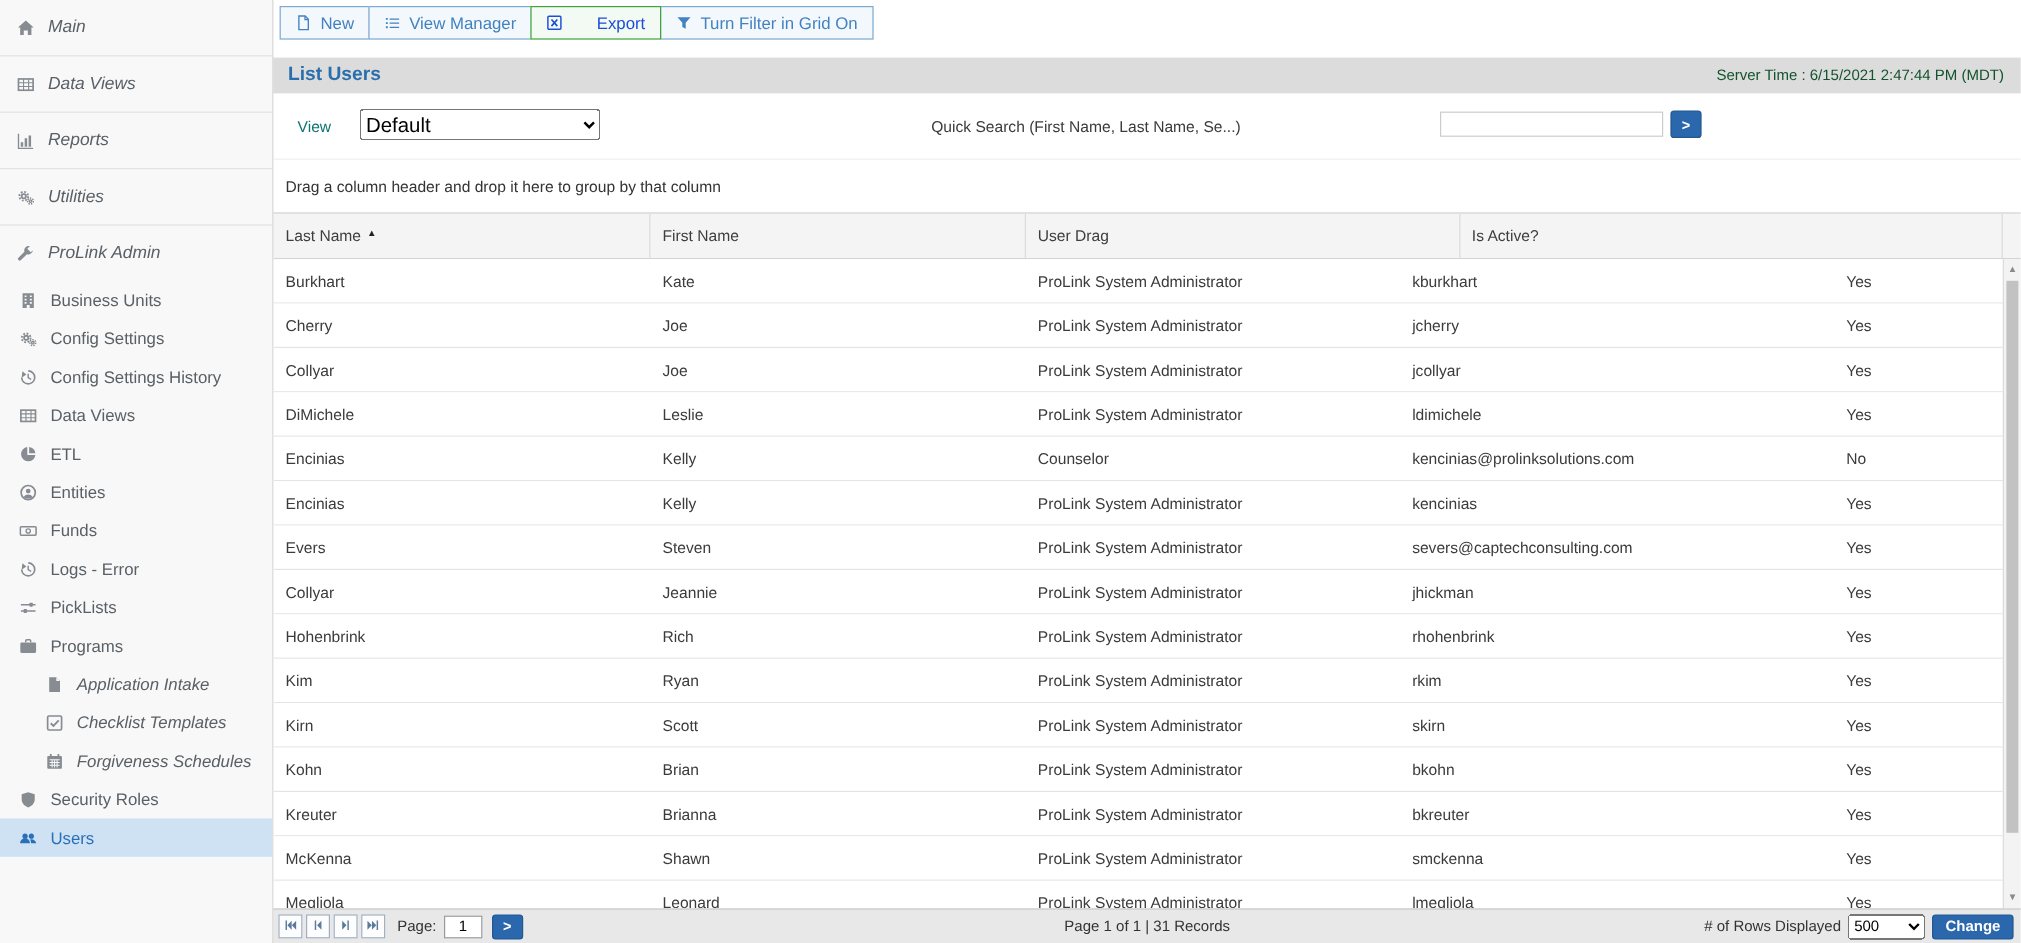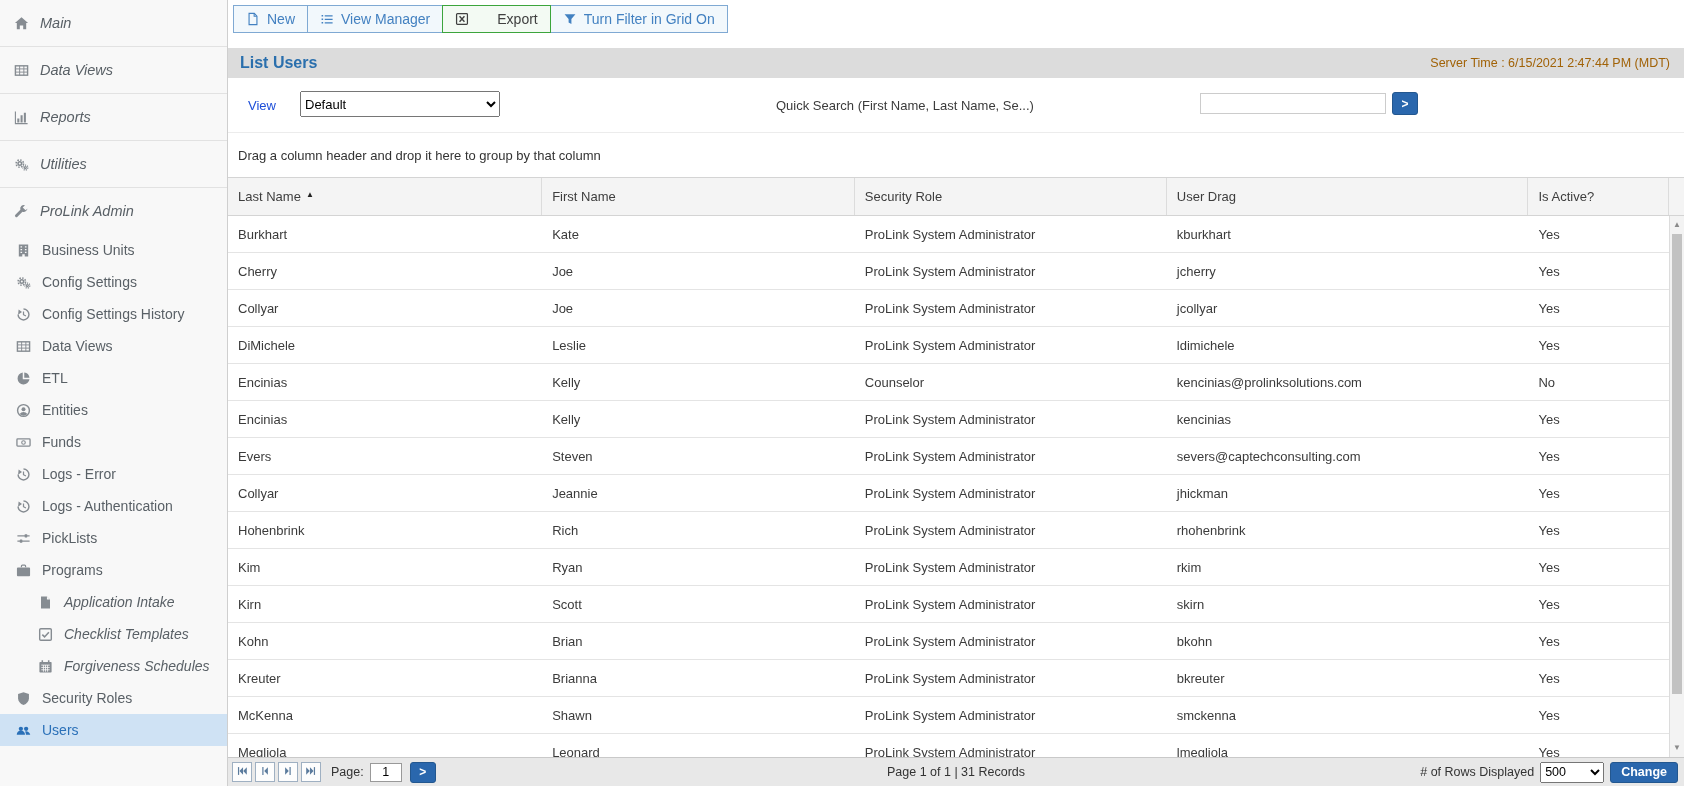--- a/index.html
+++ b/index.html
@@ -24,31 +24,31 @@
   .main { position:absolute; left:228px; top:0; right:0; height:100%; }
 
   .toolbar { height:48px; padding:5px 0 0 5px; box-sizing:border-box; background:#fff; }
   .tb-group { display:inline-flex; }
   .tb-btn { display:inline-flex; align-items:center; gap:7px; height:28px; padding:0 12px;
             border:1px solid #7fa9d3; background:#f2f8fc; color:#4381c1; font-size:14px;
             font-family:inherit; cursor:pointer; margin-left:-1px; box-sizing:border-box; }
   .tb-btn:first-child { margin-left:0; }
   .tb-btn .icon { display:flex; }
   .tb-btn svg { width:14px; height:14px; }
-  .tb-btn.green { border-color:#3ca53c; color:#404040; background:#f3faf3; position:relative; z-index:1;gap:28px; }
+  .tb-btn.green { border-color:#3ca53c; color:#1d4ed8; background:#f3faf3; position:relative; z-index:1;gap:28px; }
 
   .titlebar { height:30px; background:#dcdcdc; display:flex; align-items:center;
               justify-content:space-between; padding:0 14px 0 12px; }
   .title { color:#2a6fad; font-weight:700; font-size:16px; }
-  .server-time { color:#a16207; font-size:12.5px; }
+  .server-time { color:#14532d; font-size:12.5px; }
 
   .controls { position:relative; height:54px; background:#fff; }
-  .ctl-label { position:absolute; left:20px; top:20px; font-size:13px; color:#1d4ed8; }
+  .ctl-label { position:absolute; left:20px; top:20px; font-size:13px; color:#0f766e; }
   .view-select { position:absolute; left:72px; top:13px; width:200px; height:26px;
-                 font-size:13px; font-family:inherit; }
+                 font-size:17px; font-family:inherit; }
   .qs-label { position:absolute; left:548px; top:20px; font-size:13px; color:#3b3b3b; }
   .qs-input { position:absolute; left:972px; top:15px; width:186px; height:21px;
               border:1px solid #ccc; box-sizing:border-box; padding:0 5px;
               font-family:inherit; font-size:12px; }
   .btn-primary { background:#2a67ad; color:#fff; border:1px solid #23578f; border-radius:3px;
                  font-weight:700; font-family:inherit; cursor:pointer; }
   .qs-go { position:absolute; left:1164px; top:14px; width:26px; height:23px; font-size:12px; }
 
   .group-hint { height:45px; border-top:1px solid #ececec; box-sizing:border-box; display:flex;
                 align-items:center; padding-left:10px; font-size:13px; color:#333; background:#fff; }
@@ -214,30 +214,20 @@
             <path d="M8 2.2A5.8 5.8 0 1 1 2.2 8" fill="none" stroke="currentColor" stroke-width="1.5"></path>
             <path d="M2.8 2.6 2.2 8.2l4.2-2.8z"></path>
             <path d="M8 4.8v3.4l2.6 1.5" fill="none" stroke="currentColor" stroke-width="1.3"></path>
           </svg>
         </span>
         <span class="lbl">Logs - Error</span>
       </div>
       <div class="sb-item sub">
         <span class="icon">
           <svg viewBox="0 0 16 16" fill="currentColor" aria-hidden="true">
-            <path d="M8 2.2A5.8 5.8 0 1 1 2.2 8" fill="none" stroke="currentColor" stroke-width="1.5"></path>
-            <path d="M2.8 2.6 2.2 8.2l4.2-2.8z"></path>
-            <path d="M8 4.8v3.4l2.6 1.5" fill="none" stroke="currentColor" stroke-width="1.3"></path>
-          </svg>
-        </span>
-        <span class="lbl">Logs - Authentication</span>
-      </div>
-      <div class="sb-item sub">
-        <span class="icon">
-          <svg viewBox="0 0 16 16" fill="currentColor" aria-hidden="true">
             <path d="M1.5 5.2h13M1.5 10.8h13" stroke="currentColor" stroke-width="1.3" fill="none"></path>
             <rect x="9.2" y="3.4" width="2.8" height="3.6" rx="0.5"></rect>
             <rect x="4" y="9" width="2.8" height="3.6" rx="0.5"></rect>
           </svg>
         </span>
         <span class="lbl">PickLists</span>
       </div>
       <div class="sb-item sub">
         <span class="icon">
           <svg viewBox="0 0 16 16" fill="currentColor" aria-hidden="true">
@@ -356,23 +346,20 @@
 
     <div class="grid-header">
       <div class="gh-inner" id="gh-inner">
           <div class="gh-cell c0">
             <span>Last Name</span>
             <span class="sort-arrow">▲</span>
           </div>
           <div class="gh-cell c1">
             <span>First Name</span>
           </div>
-          <div class="gh-cell c2">
-            <span>Security Role</span>
-          </div>
           <div class="gh-cell c3">
             <span>User Drag</span>
           </div>
           <div class="gh-cell c4">
             <span>Is Active?</span>
           </div>
         </div>
       <div class="gh-fill"></div>
     </div>
 

